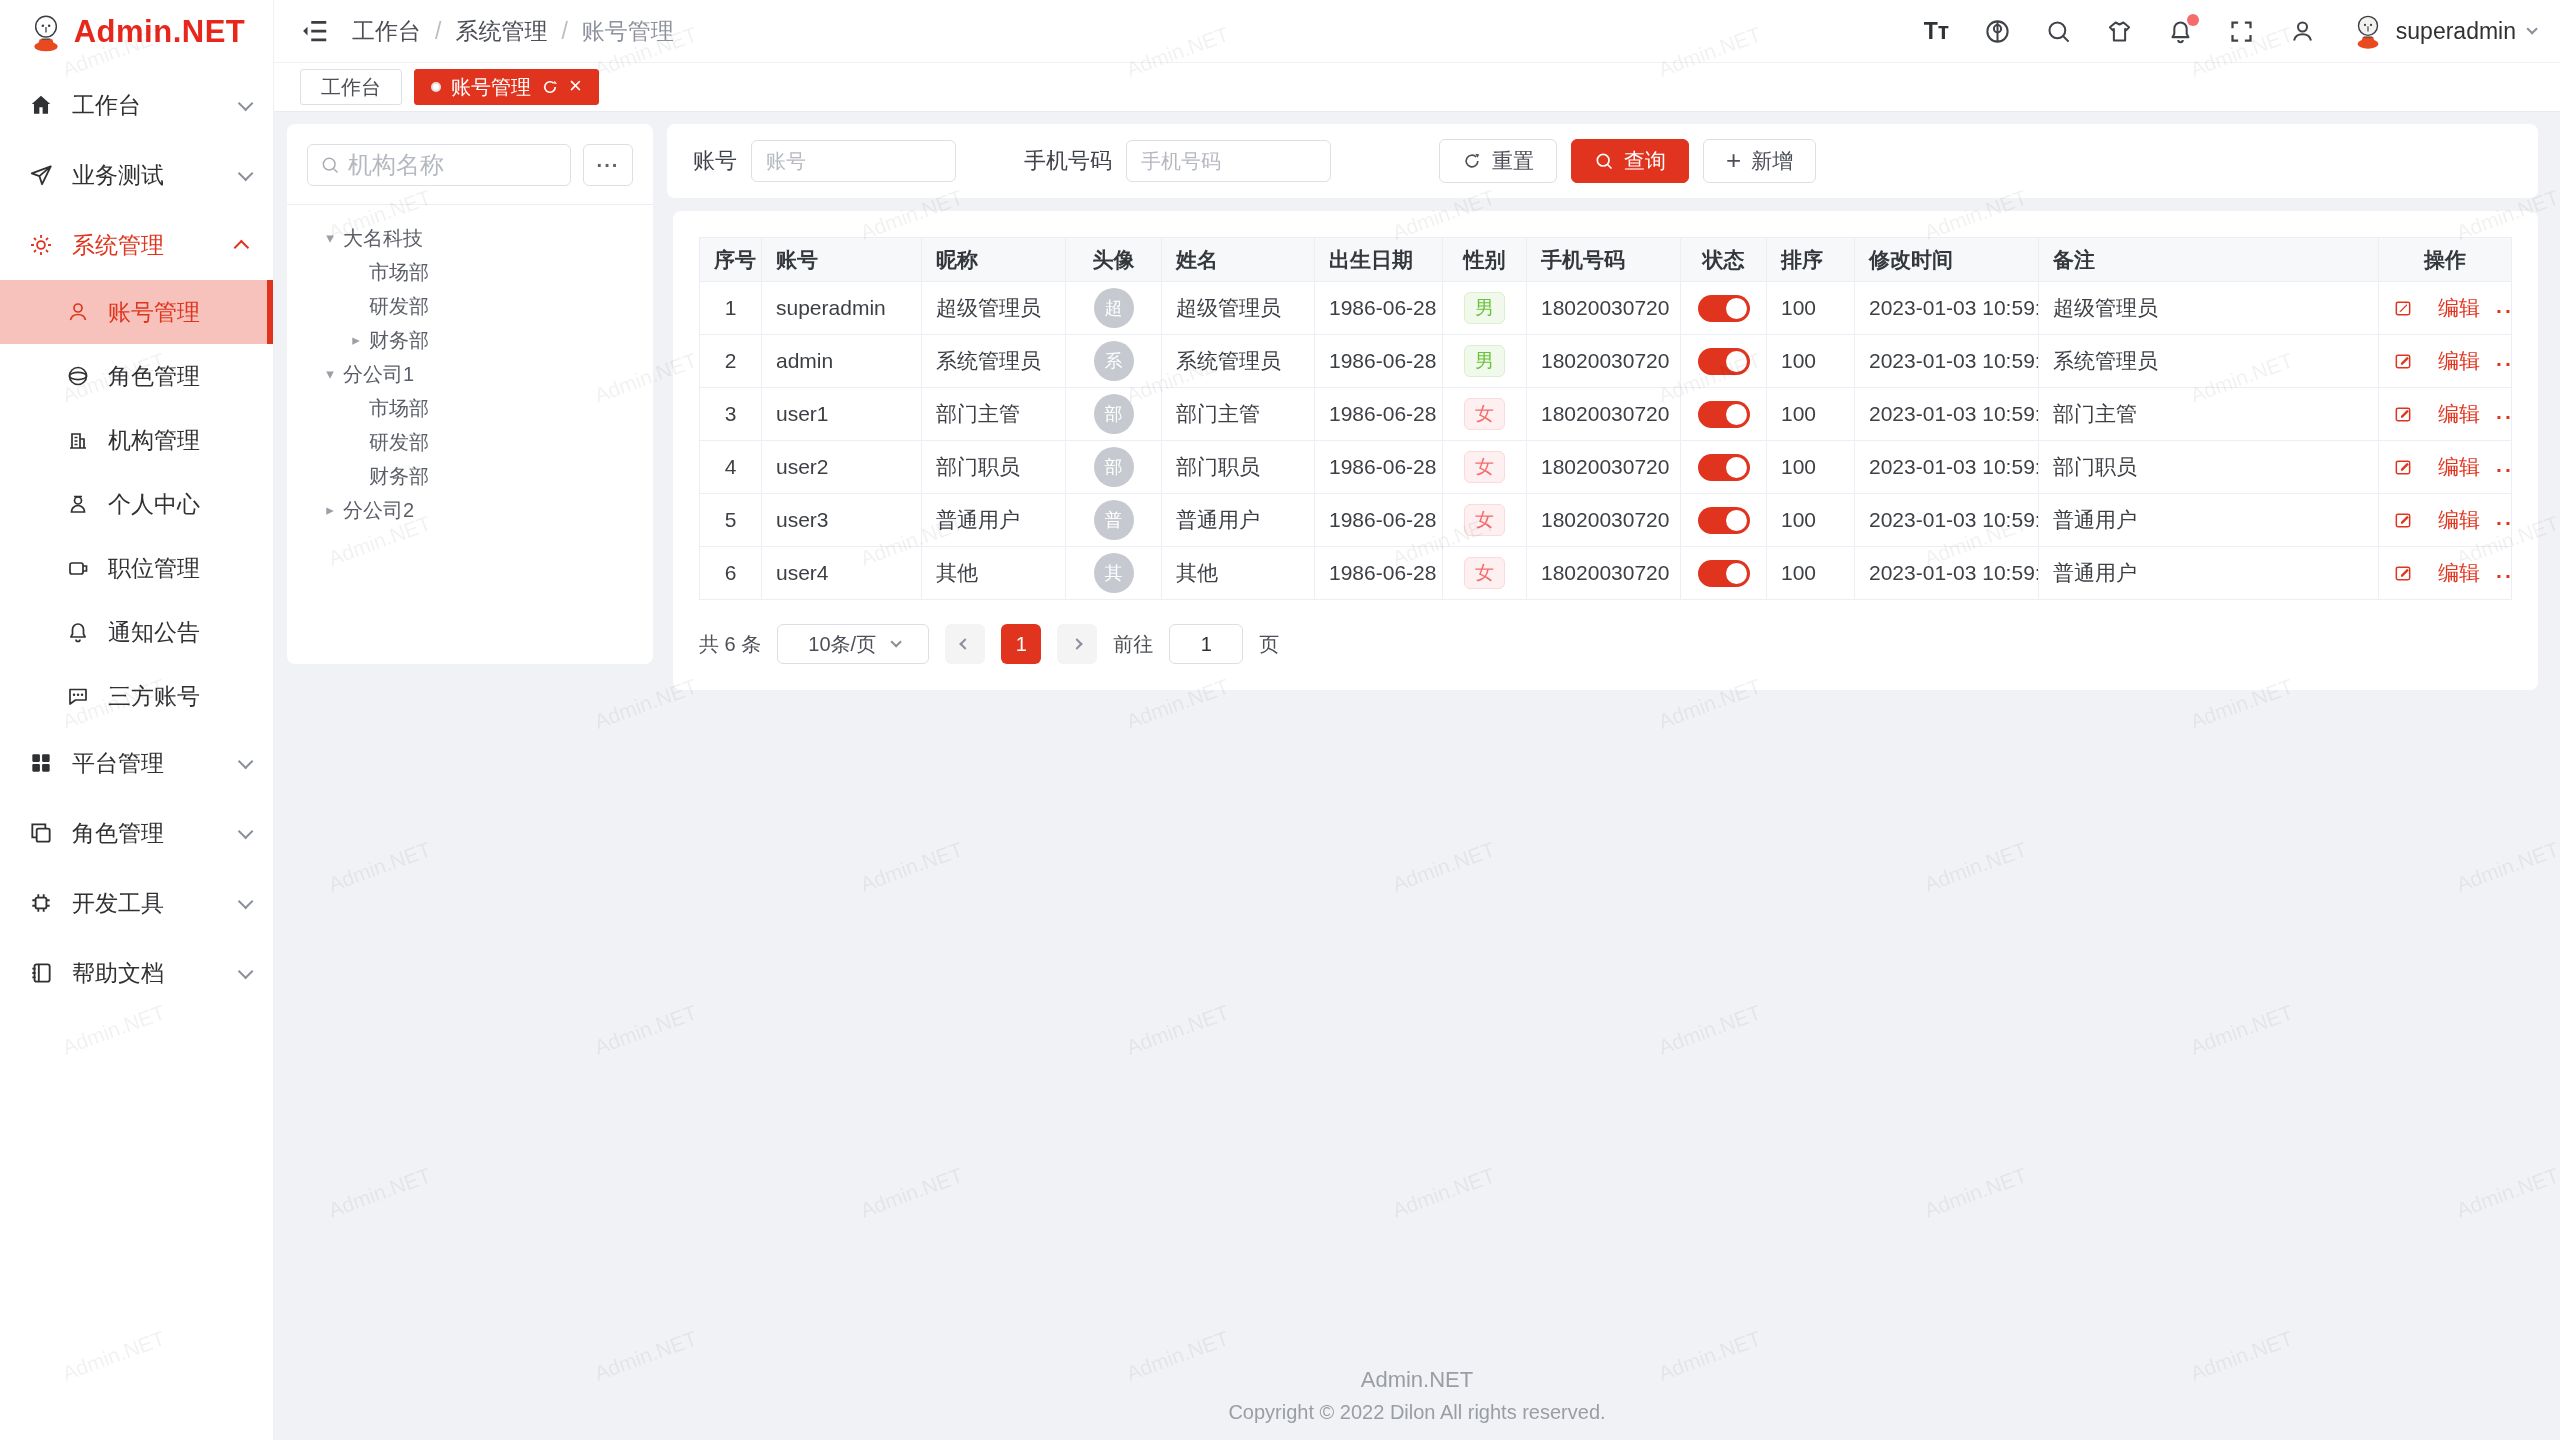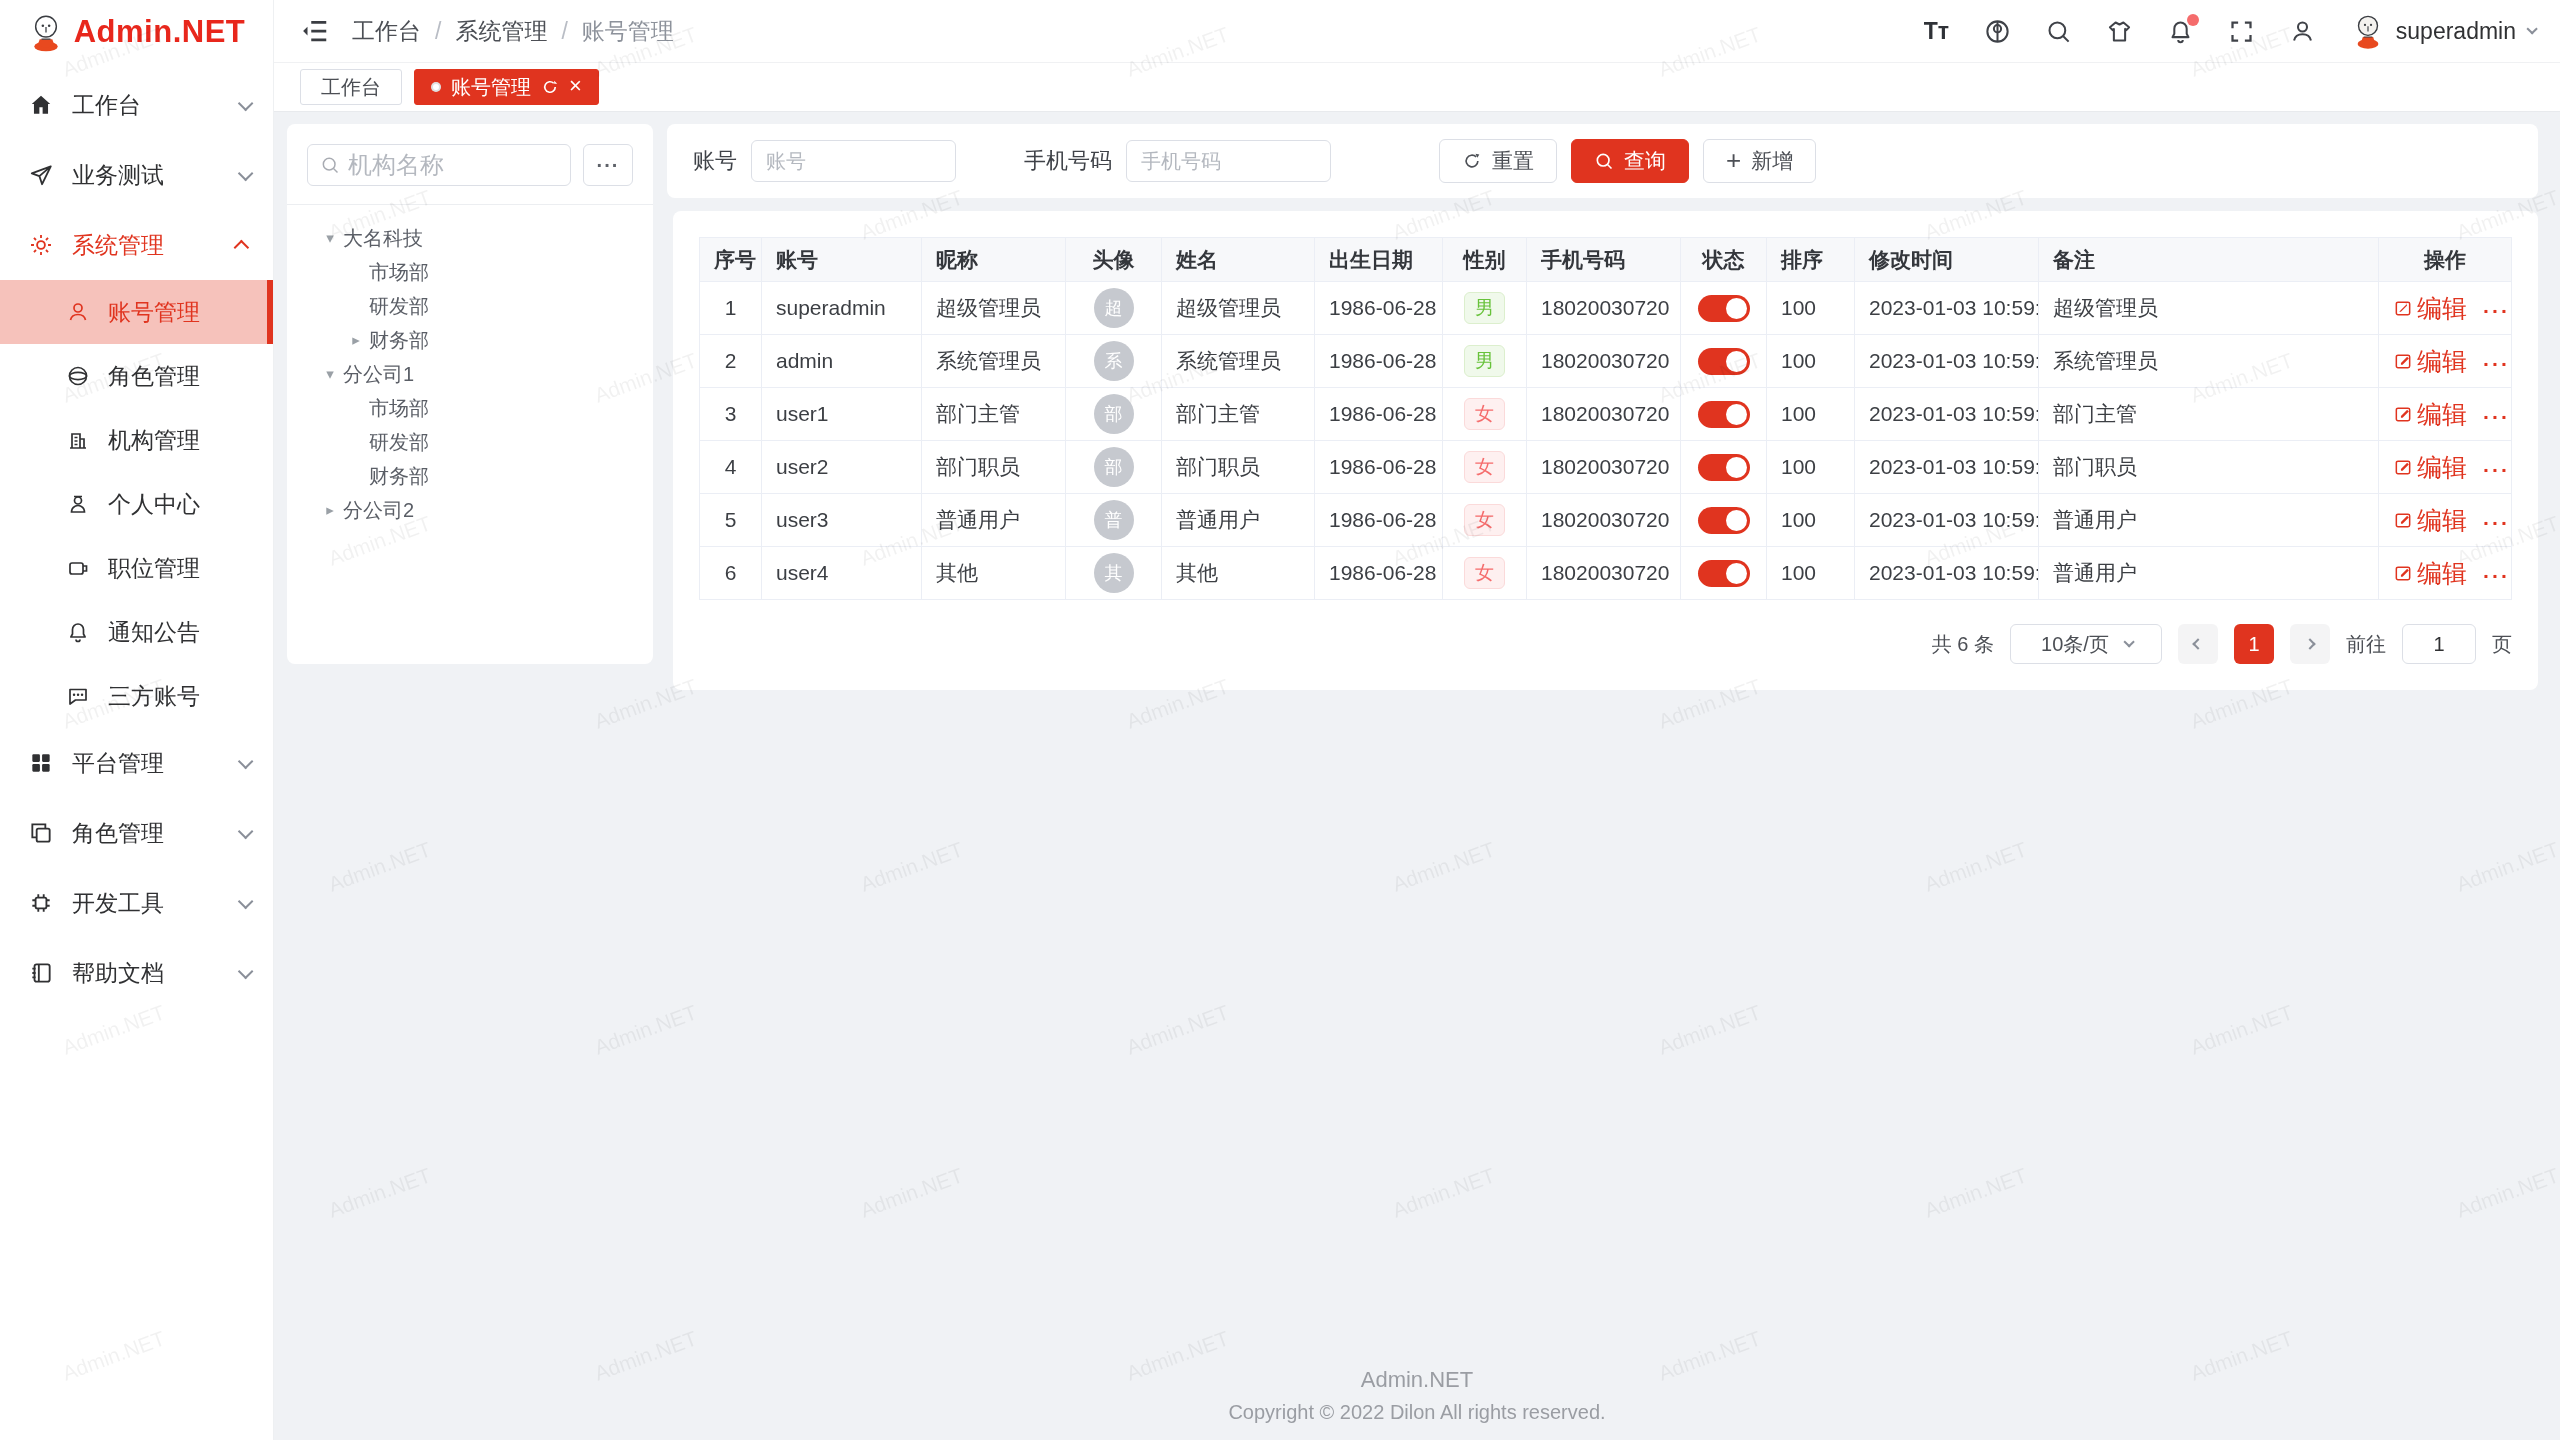--- a/index.html
+++ b/index.html
@@ -84,25 +84,25 @@
   th { background:#f7f8fa; height:44px; color:#34373c; font-weight:600; text-align:left; }
   td { height:53px; color:#3c3f44; }
   .c { text-align:center; }
   .avatar { width:40px; height:40px; border-radius:50%; background:#c6c9cf; color:#fff; display:inline-flex; align-items:center; justify-content:center; font-size:18px; }
   .tag { display:inline-block; padding:4px 10px; border-radius:6px; font-size:19px; line-height:1.15; }
   .tag-m { color:#67c23a; background:#f0f9eb; border:1px solid #dcefcd; }
   .tag-f { color:#f56c6c; background:#fef0f0; border:1px solid #fbdada; }
   .switch { width:52px; height:27px; border-radius:14px; background:var(--red); position:relative; display:inline-block; cursor:pointer; vertical-align:middle; }
   .switch .knob { position:absolute; right:3px; top:3px; width:21px; height:21px; border-radius:50%; background:#fff; }
   .op-cell { text-align:center; }
-  .edit-link { color:var(--red); display:inline-flex; align-items:center; gap:4px; cursor:pointer; font-size:25px;justify-content:space-between; }
+  .edit-link { color:var(--red); display:inline-flex; align-items:center; gap:25px; cursor:pointer; font-size:21px;justify-content:space-between; }
   .edit-link svg { width:20px; height:20px; }
   .more-link { color:var(--red); font-weight:700; letter-spacing:2px; margin-left:16px; cursor:pointer; }
 
-  .pagination { margin-top:24px; display:flex; align-items:center; justify-content:flex-end; gap:16px; font-size:20px; color:#4c4f55; }
+  .pagination { margin-top:24px; display:flex; align-items:center; gap:16px; font-size:20px; color:#4c4f55; }
   .pg-size { width:152px; height:40px; border:1px solid var(--border); border-radius:6px; display:flex; align-items:center; justify-content:center; gap:14px; color:#4c4f55; cursor:pointer; }
   .pg-btn { width:40px; height:40px; border:none; border-radius:6px; background:#f4f4f5; color:#b9bdc5; display:inline-flex; align-items:center; justify-content:center; cursor:pointer; }
   .pg-page { width:40px; height:40px; border:none; border-radius:6px; background:var(--red); color:#fff; font-size:20px; cursor:pointer; font-family:inherit; }
   .pg-input { width:74px; height:40px; border:1px solid var(--border); border-radius:6px; text-align:center; font-size:20px; color:#303133; outline:none; font-family:inherit; }
 
   .footer { position:absolute; left:0; right:0; bottom:16px; text-align:center; color:#9a9da3; }
   .footer .f1 { font-size:22px; margin-bottom:8px; }
   .footer .f2 { font-size:20px; }
 
   #watermark { position:fixed; inset:0; pointer-events:none; z-index:90; overflow:hidden; }

